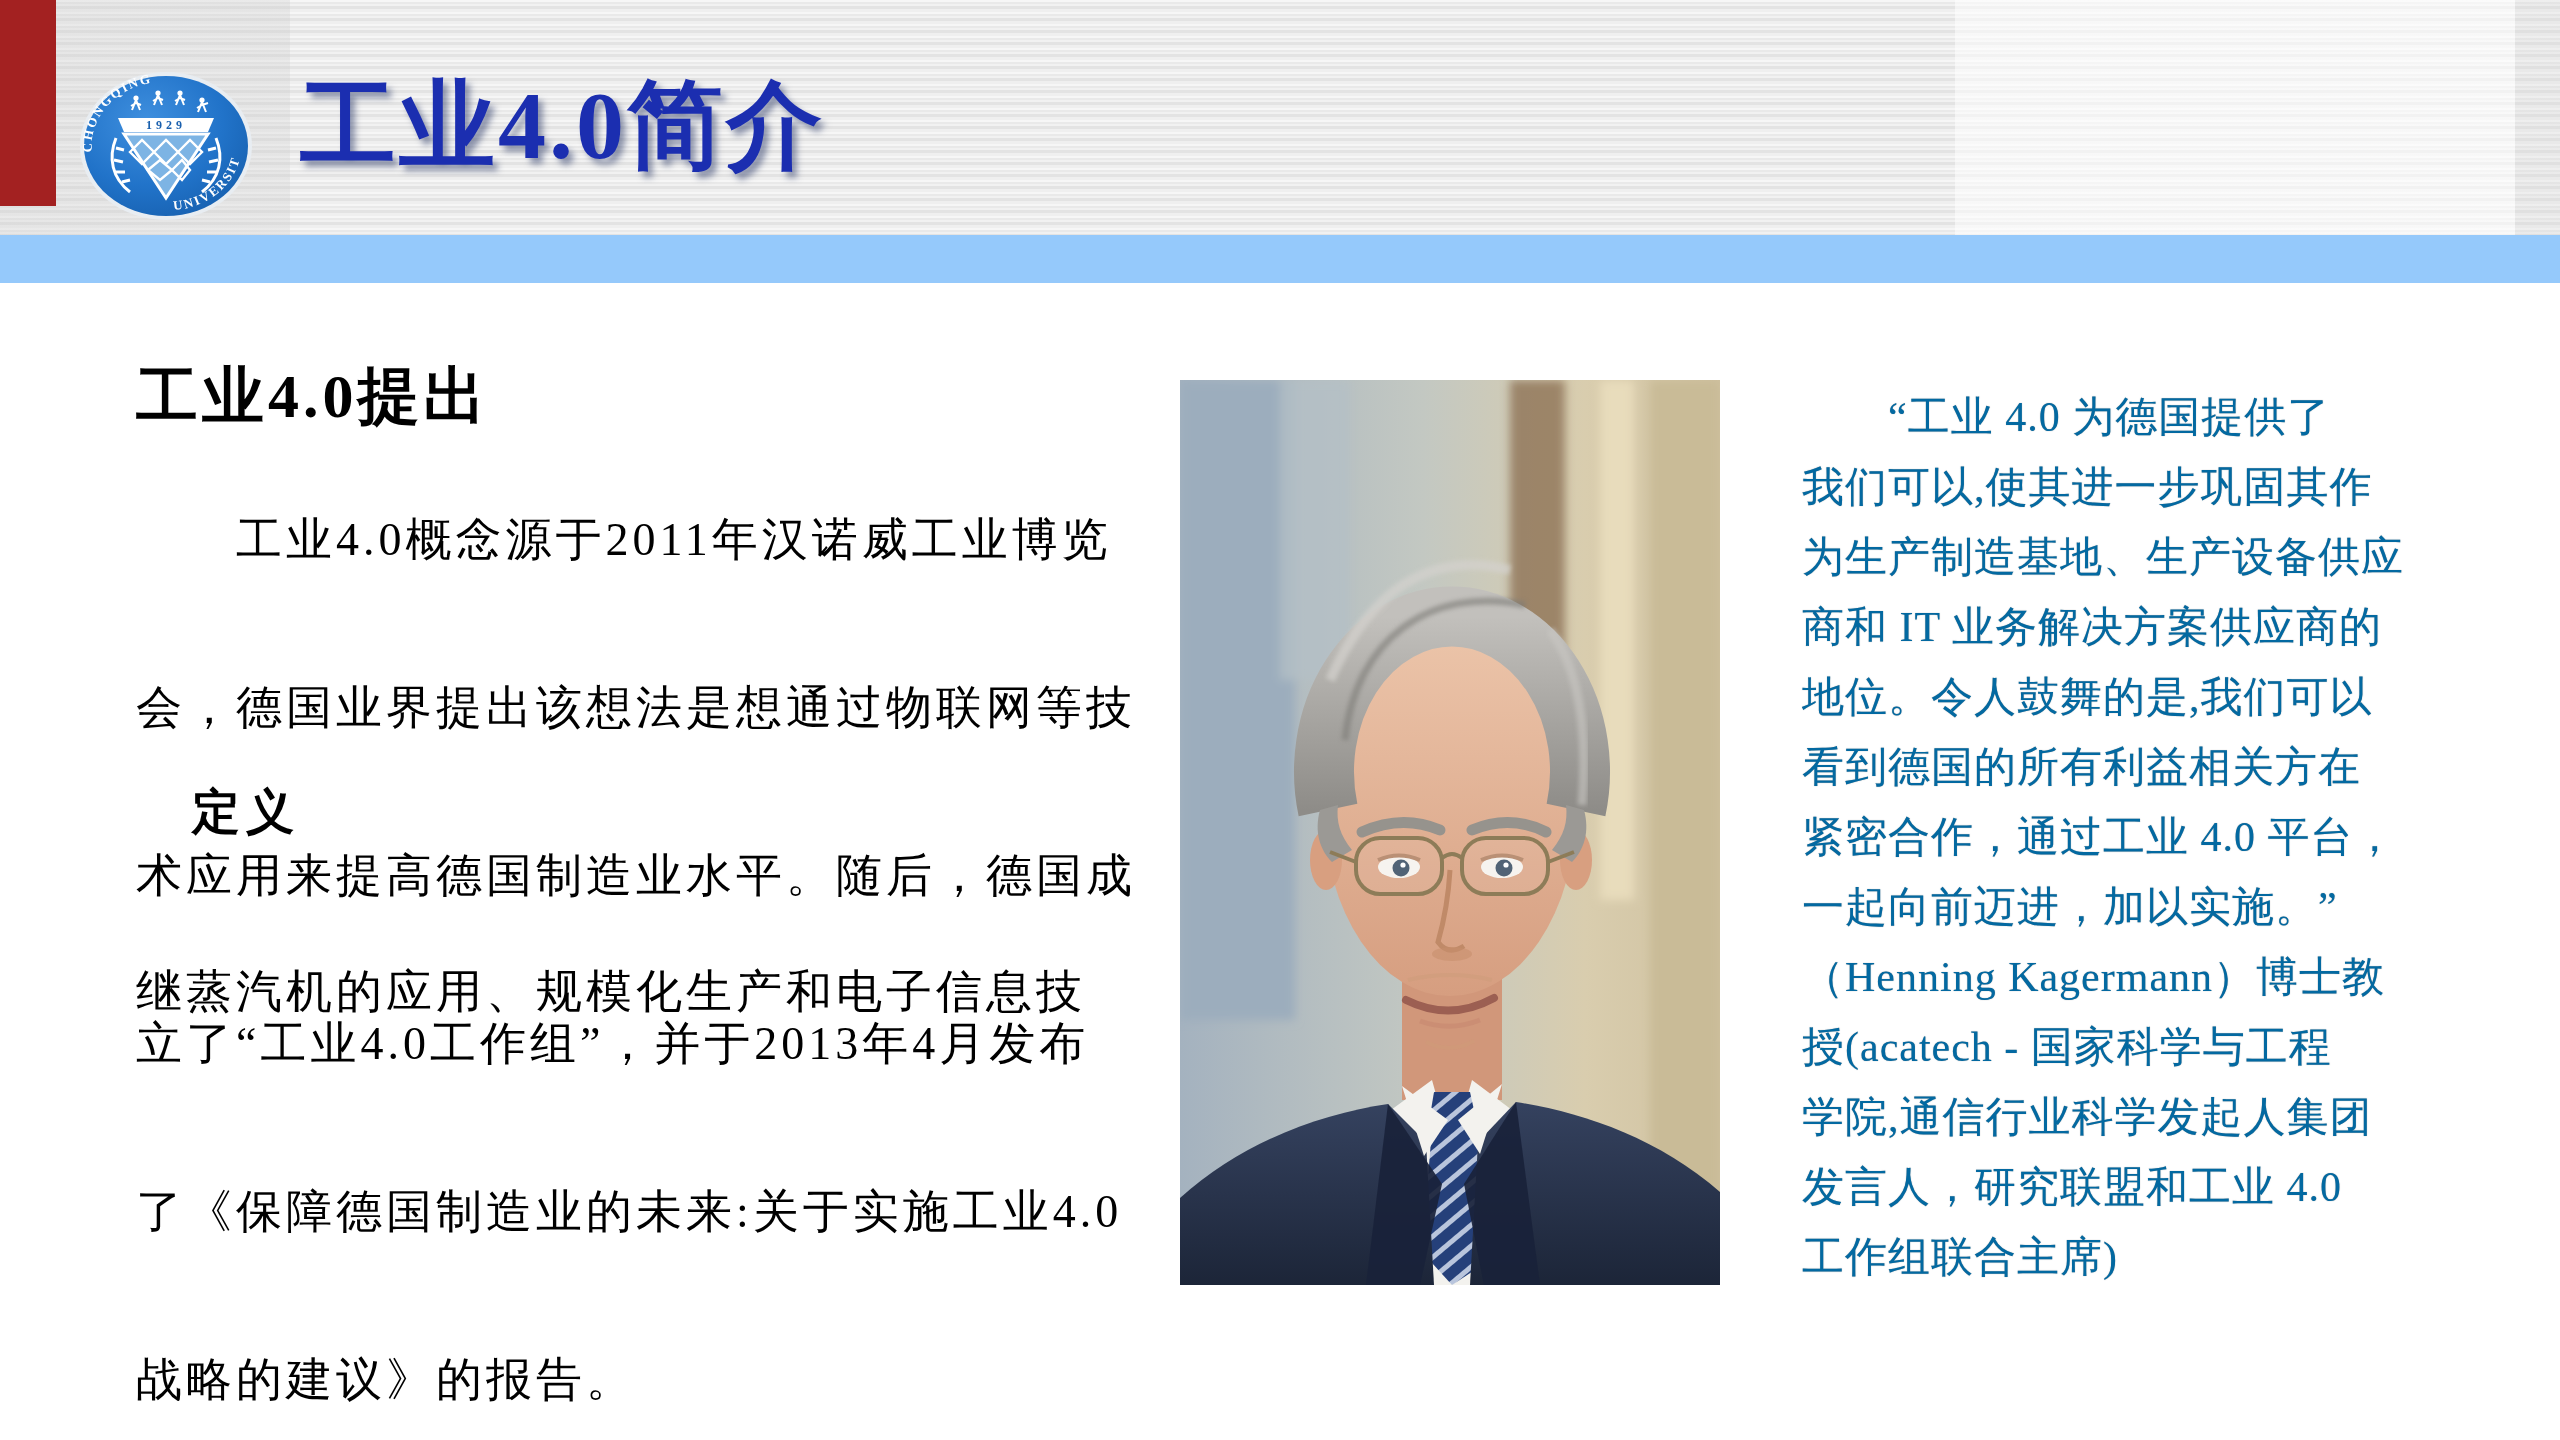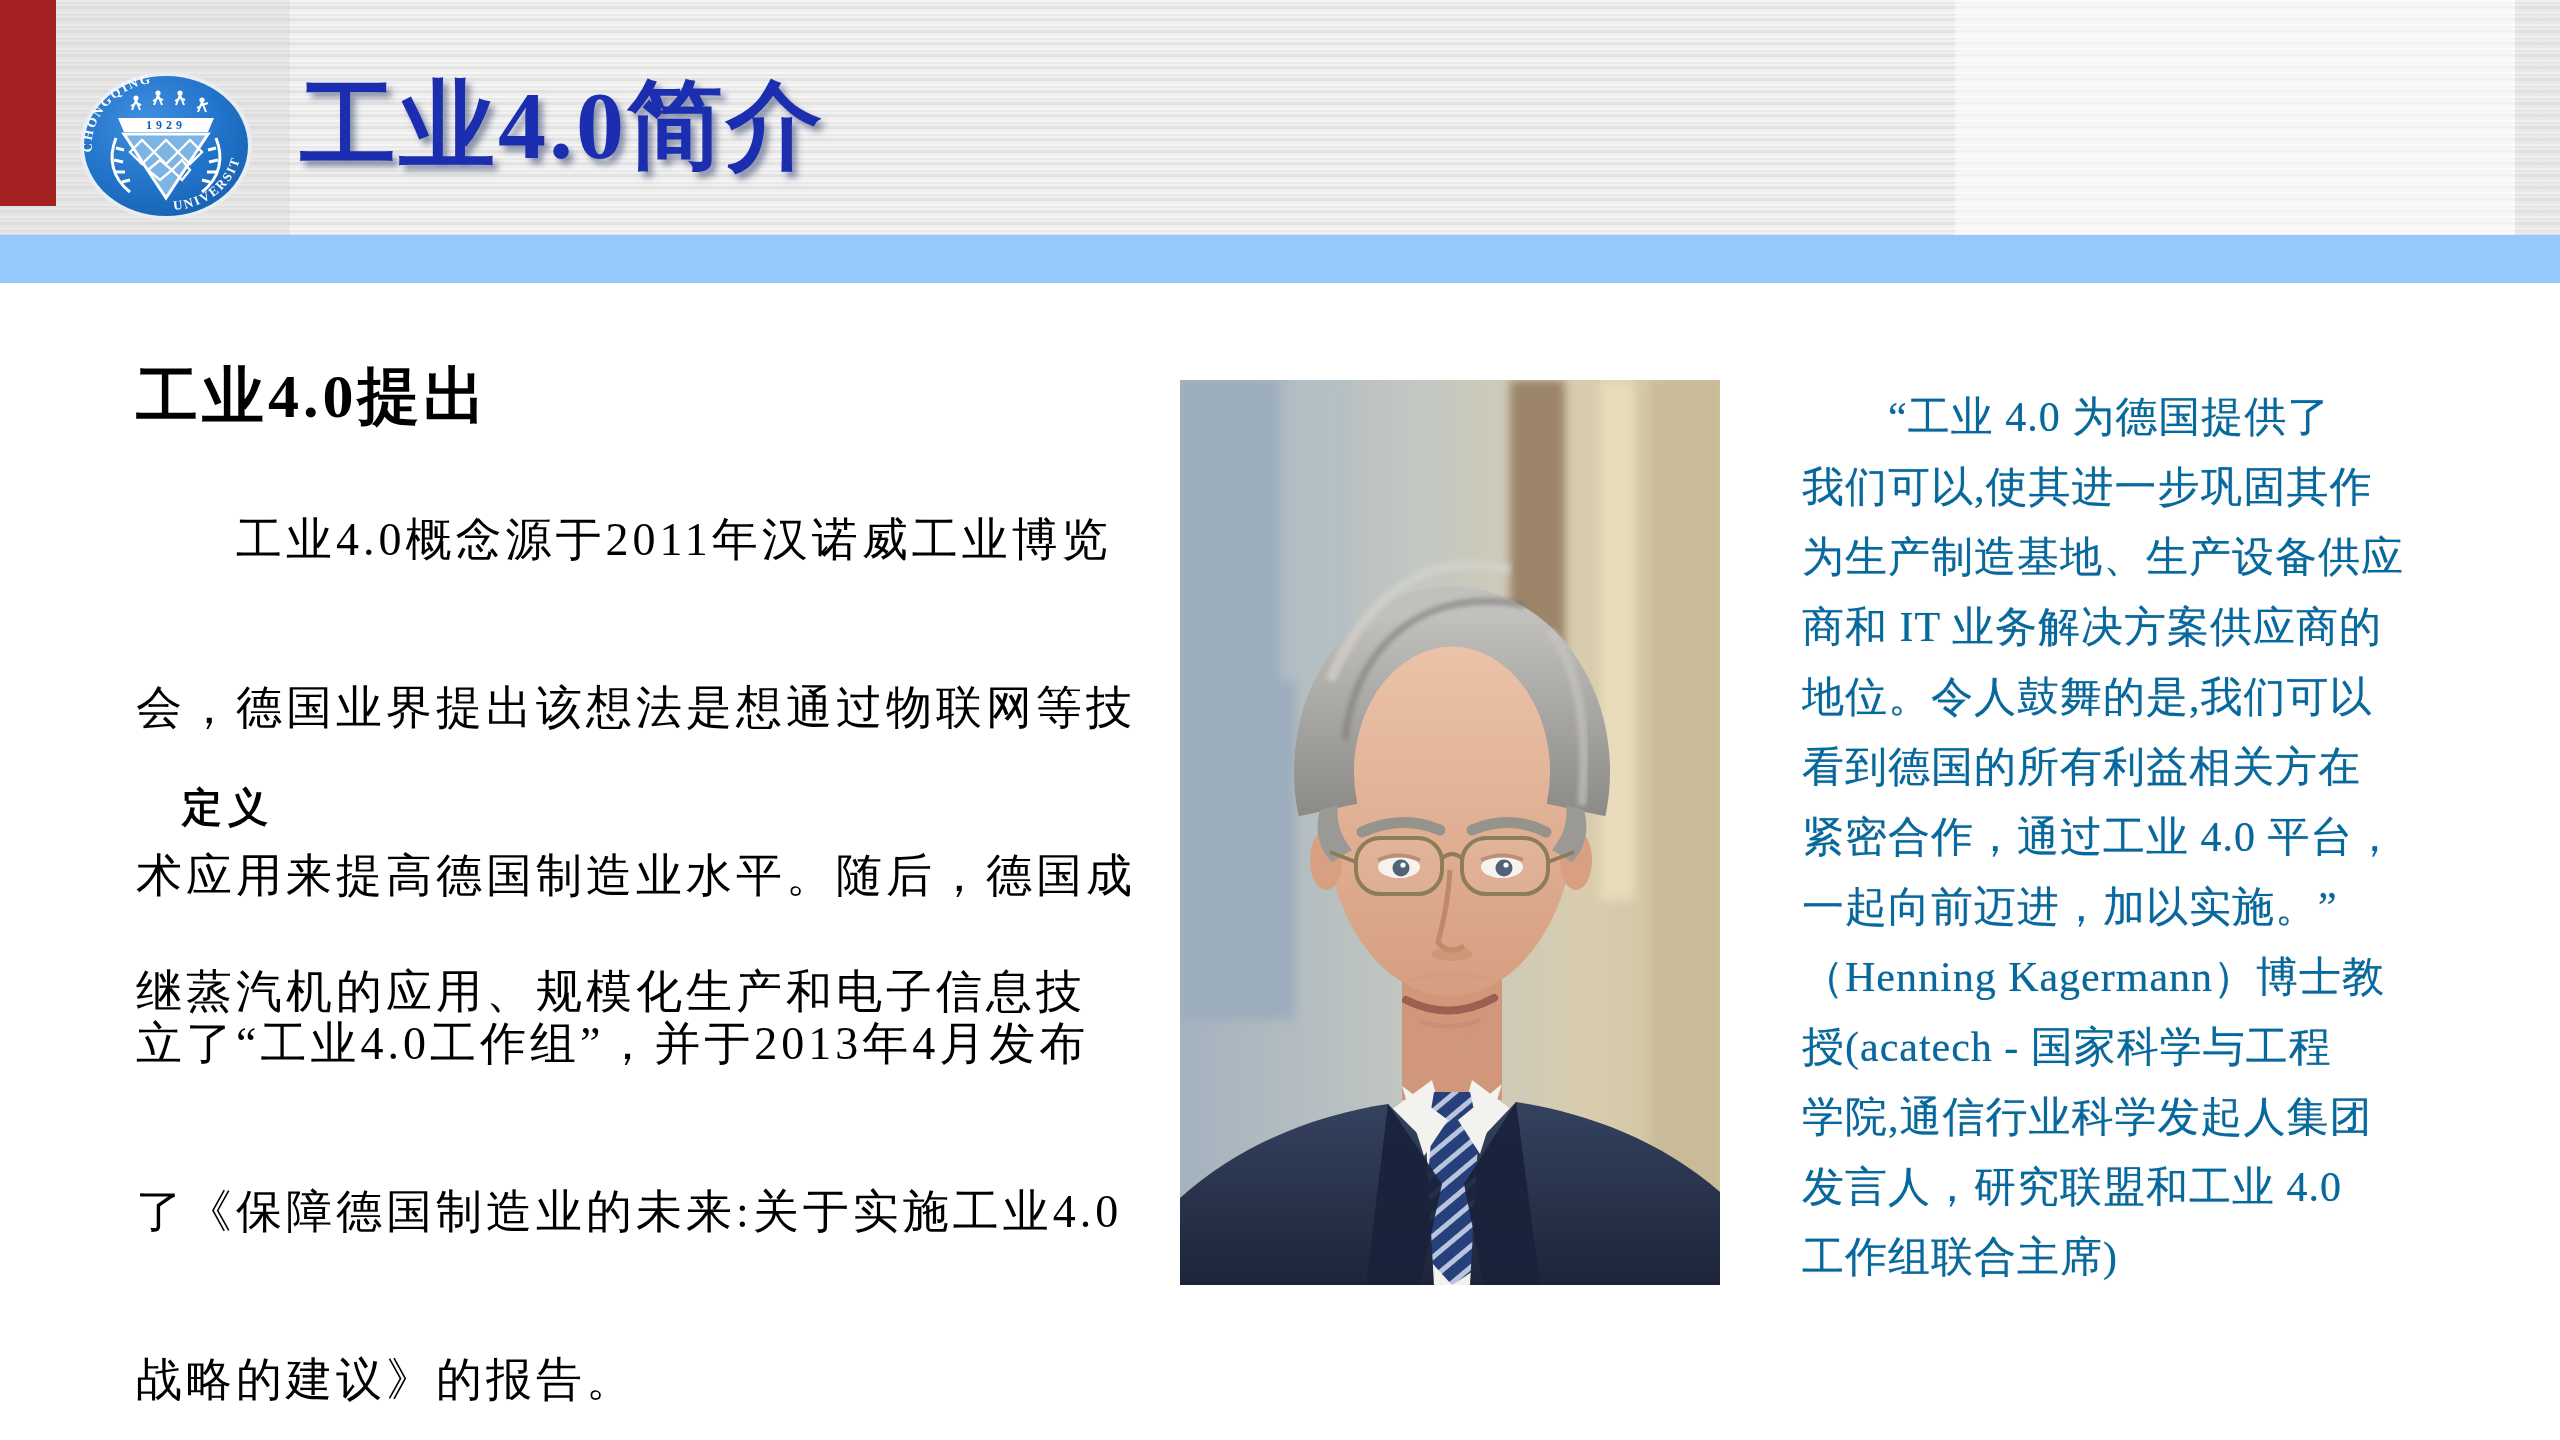--- a/index.html
+++ b/index.html
@@ -21,21 +21,21 @@
 
   
   .band{position:absolute;left:0;top:235px;width:2560px;height:48px;background:#95c9fb;}
 
   
   .h-left{position:absolute;left:136px;top:312px;font-size:62px;font-weight:bold;color:#000;
           letter-spacing:4px;white-space:pre;margin-top:42px;}
   .para{position:absolute;left:136px;color:#000;font-size:46px;line-height:56px;
         letter-spacing:4px;white-space:pre;}
   .para1{top:400px;}
-  .sub{position:absolute;left:182px;top:780px;font-size:40px;font-weight:bold;color:#000;
+  .sub{position:absolute;left:192px;top:780px;font-size:48px;font-weight:bold;color:#000;
        letter-spacing:6px;white-space:pre;}
   .para2{top:852px;}
   .t-line{height:56px;white-space:pre;}
 
   
   .photo{position:absolute;left:1180px;top:380px;width:540px;height:905px;}
 
   
   .quote{position:absolute;left:1802px;top:382px;width:560px;color:#0369a1;
          font-size:42px;line-height:70px;letter-spacing:1px;}

